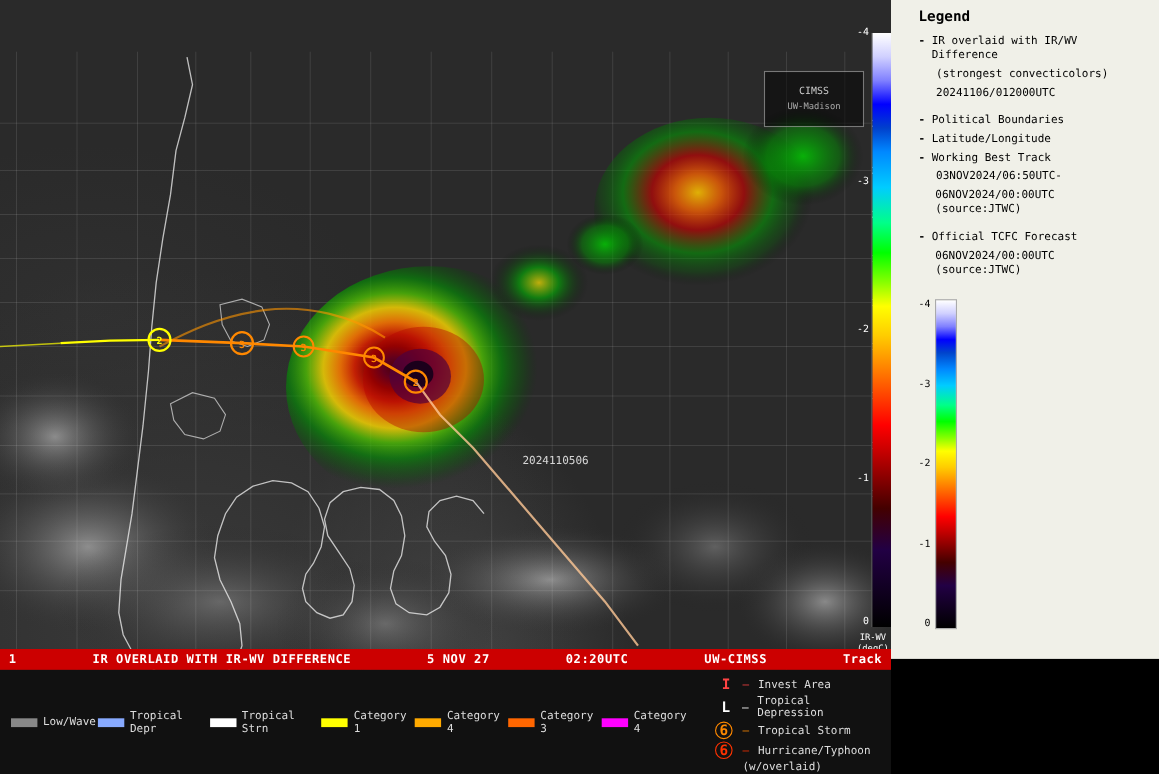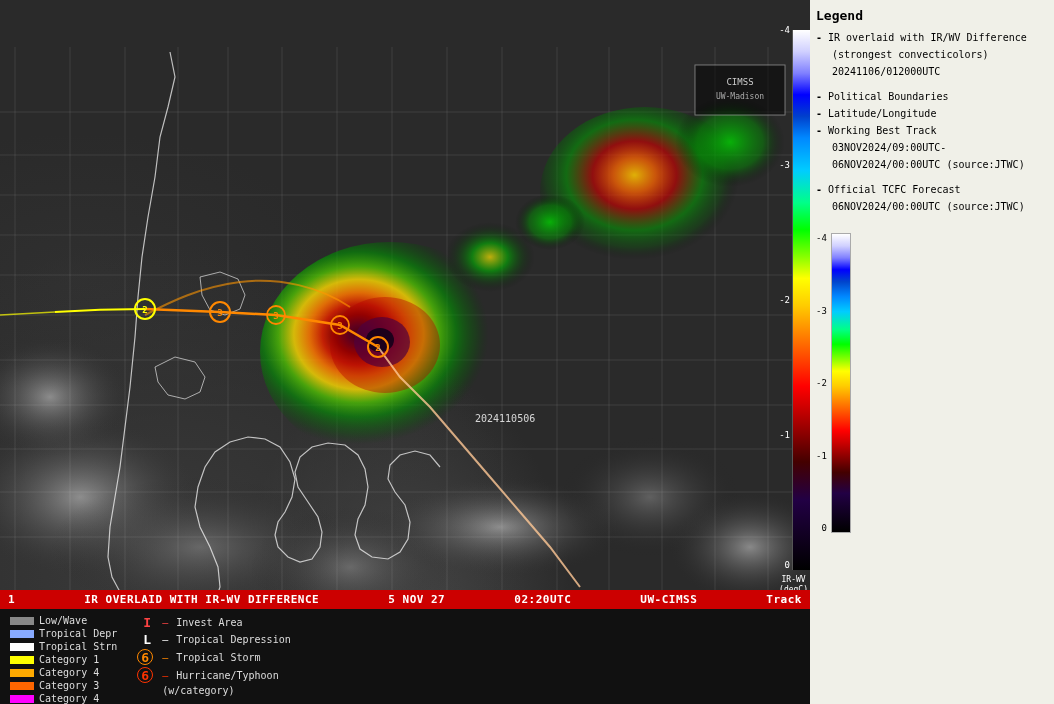--- a/index.html
+++ b/index.html
@@ -21,23 +21,23 @@
     #map-section {
       position: relative;
       width: 810px;
       height: 704px;
       background: #1a1a1a;
       overflow: hidden;
     }
 
     #legend-section {
       width: 244px;
-      height: 704px;
+      height: 599px;
       background: #f0f0e8;
-      padding: 8px 6px;
+      padding: 8px 25px;
       font-size: 11px;
       color: #000;
     }
 
     
     #map-bg {
       position: absolute;
       top: 0; left: 0;
       width: 100%; height: 100%;
       background: 
@@ -74,21 +74,21 @@
       background: #111;
       color: #ddd;
       font-size: 10px;
       display: flex;
       padding: 6px 10px;
       gap: 20px;
     }
 
     #track-legend-left {
       display: flex;
-      flex-direction: column;
+      flex-direction: row;
       gap: 2px;
       min-width: 100px;
     }
 
     #track-legend-right {
       display: flex;
       flex-direction: column;
       gap: 2px;
       min-width: 150px;
     }
@@ -374,21 +374,21 @@
           <span style="color:#ff8800; margin-right:3px; margin-left:4px;">–</span>
           <span>Tropical Storm</span>
         </div>
         <div class="legend-row">
           <span class="legend-symbol" style="color:#ff3300; font-weight:bold; font-size:13px; border:1px solid #ff3300; border-radius:50%; width:16px; height:16px; display:flex; align-items:center; justify-content:center;">6</span>
           <span style="color:#ff3300; margin-right:3px; margin-left:4px;">–</span>
           <span>Hurricane/Typhoon</span>
         </div>
         <div class="legend-row">
           <span style="width:20px;"></span>
-          <span>(w/category)</span>
+          <span>(w/overlaid)</span>
         </div>
       </div>
     </div>
 
   </div>
 
   <div id="legend-section">
     <div id="legend-title">Legend</div>
 
     <div class="legend-item">
@@ -413,21 +413,21 @@
     <div class="legend-item">
       <span class="legend-dash">-</span>
       <span>Latitude/Longitude</span>
     </div>
     <div class="legend-item">
       <span class="legend-dash">-</span>
       <span>Working Best Track</span>
     </div>
     <div class="legend-item">
       <span style="width:10px;"></span>
-      <span>03NOV2024/09:00UTC-</span>
+      <span>03NOV2024/06:50UTC-</span>
     </div>
     <div class="legend-item">
       <span style="width:10px;"></span>
       <span>06NOV2024/00:00UTC  (source:JTWC)</span>
     </div>
 
     <div style="height:8px;"></div>
 
     <div class="legend-item">
       <span class="legend-dash">-</span>

